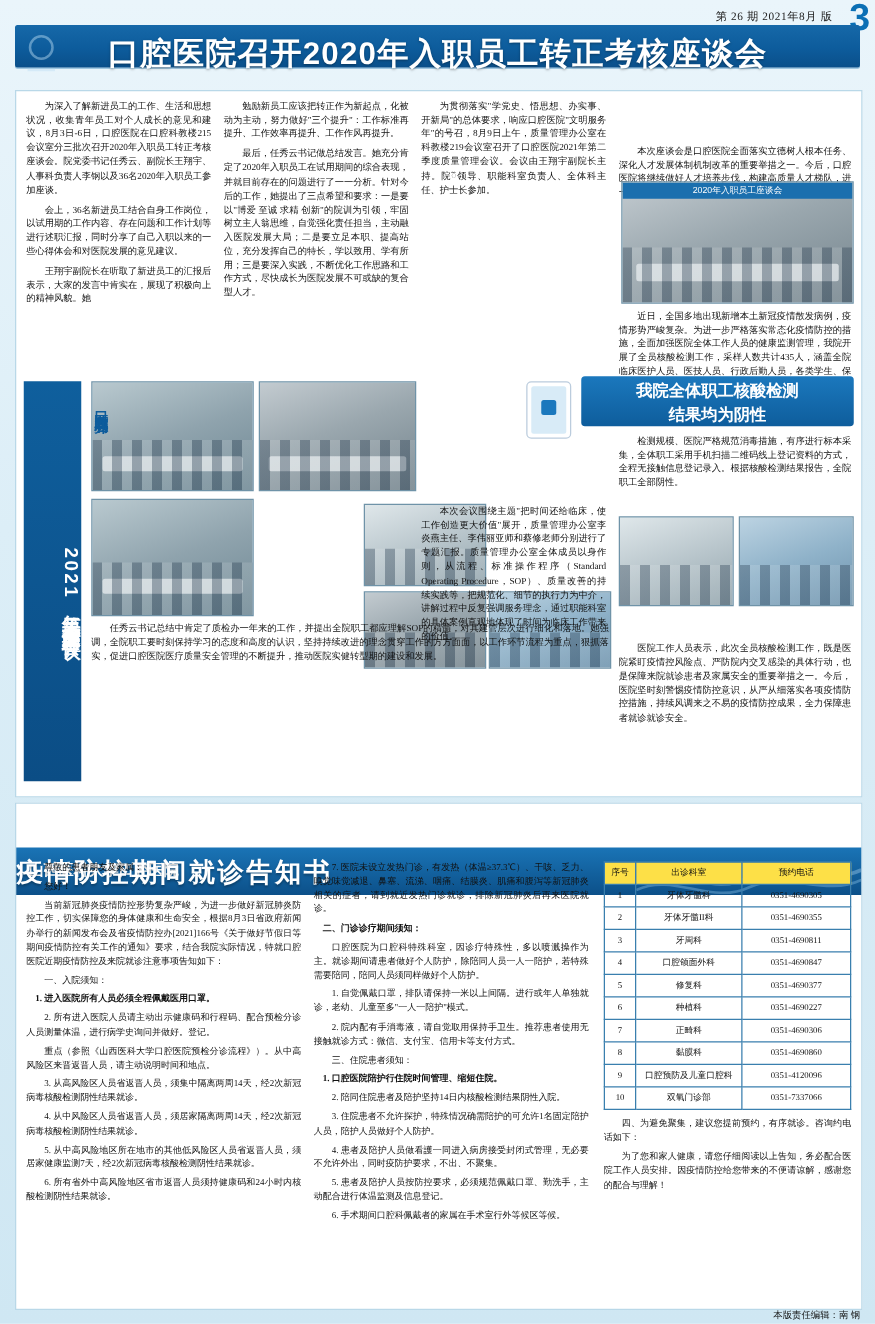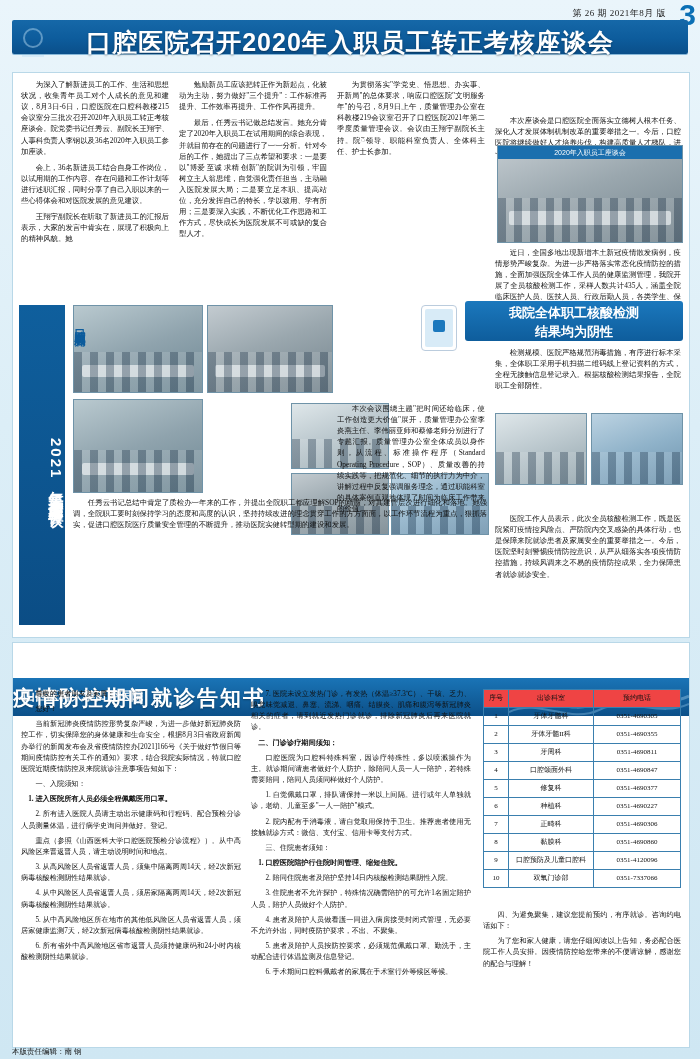--- a/index.html
+++ b/index.html
@@ -155,29 +155,29 @@
   .n3{left:470px;width:198px;}
 
   table.dept{
     border-collapse:collapse;width:198px;font-size:7px;
     font-family:"Liberation Serif",serif;
   }
   table.dept th,table.dept td{
     border:1px solid #3a7fae;padding:2px 1px;text-align:center;
     height:13px;
   }
-  table.dept th{background:#ef4444;font-weight:normal;}
+  table.dept th{background:#fde047;font-weight:normal;}
   table.dept td.idx{width:22px;}
   table.dept td.name{width:82px;}
-  .tail{font-size:7.2px;line-height:1.55;text-align:justify;margin-top:22px;}
+  .tail{font-size:7.2px;line-height:1.55;text-align:justify;margin-top:6px;}
   .tail p{margin:0 0 4px 0;text-indent:2em;}
 
   .footer{
     position:absolute;left:12px;right:12px;bottom:2px;
-    text-align:left;font-size:7.5px;color:#111;
+    text-align:right;font-size:7.5px;color:#111;
   }
   
   .people{position:absolute;bottom:0;left:0;right:0;height:46%;
     background:repeating-linear-gradient(90deg,rgba(40,60,80,.35) 0 8px,rgba(255,255,255,.12) 8px 16px);}
   .tablebar{position:absolute;bottom:18%;left:6%;right:6%;height:14%;background:rgba(230,235,238,.75);border-radius:2px;}
 </style>
 </head>
 <body>
 
 <div class="page">

